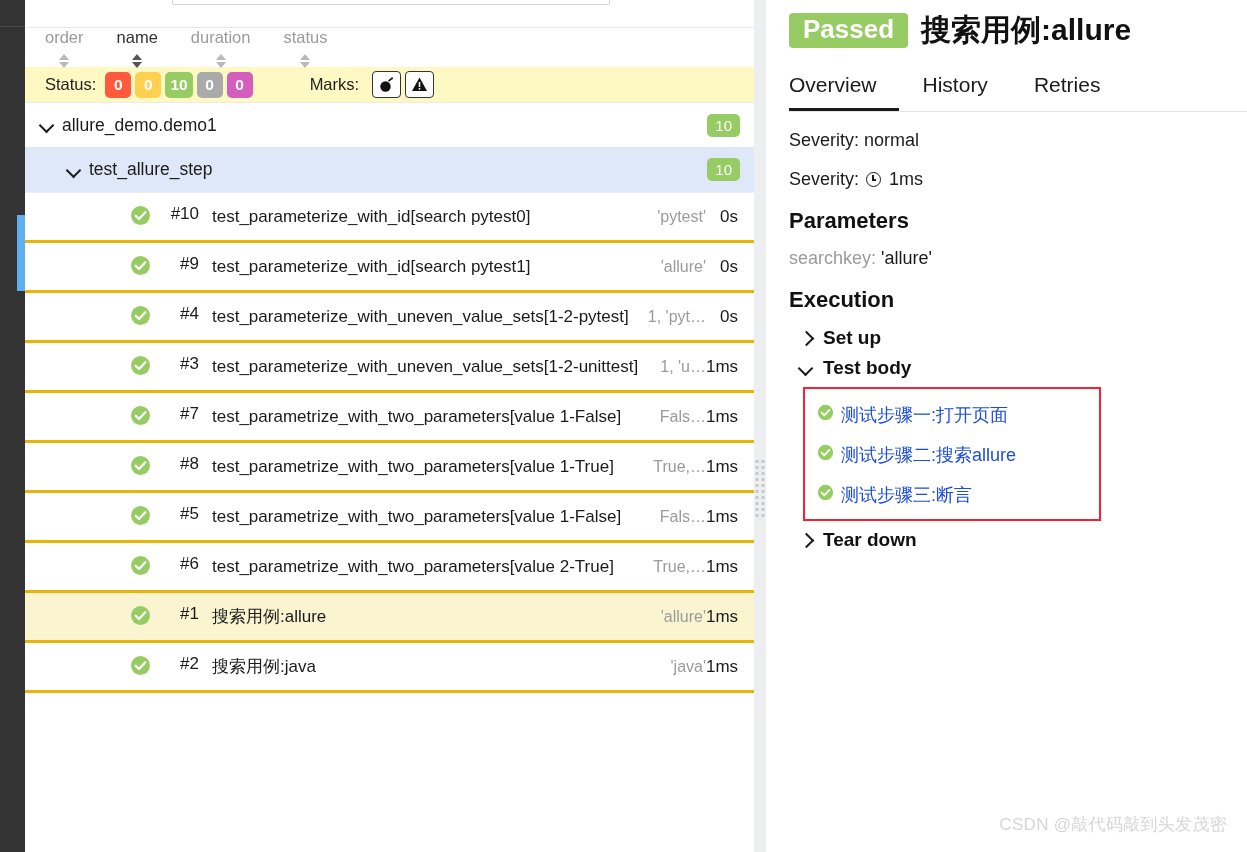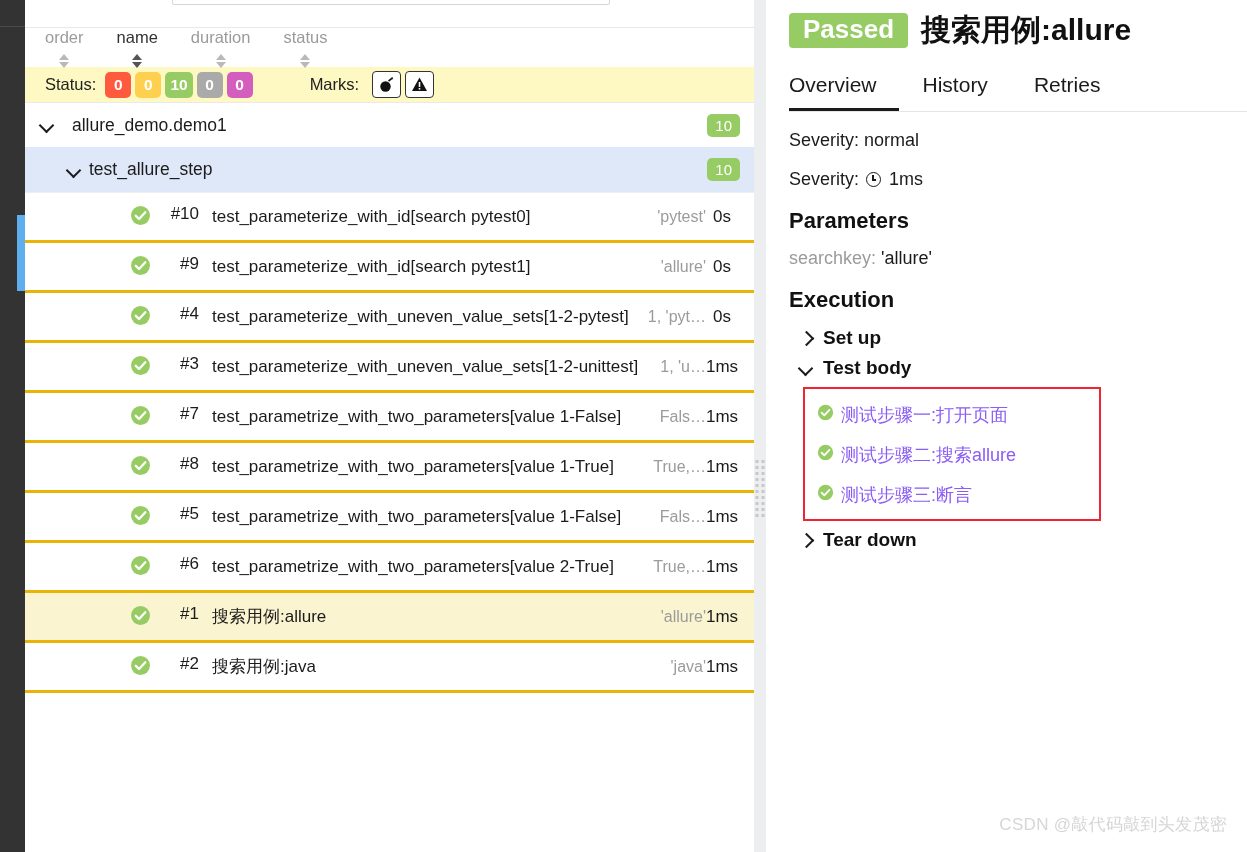--- a/index.html
+++ b/index.html
@@ -127,21 +127,21 @@
     flex: 1 1 auto; font-size: 17px; color: #1b1b1b;
     margin-left: 13px; line-height: 25px; word-break: break-word;
     padding-right: 6px;
   }
   .test-params {
     flex: 0 0 auto; font-size: 16px; color: #9b9b9b;
     max-width: 88px; overflow: hidden; text-overflow: ellipsis;
     white-space: nowrap; text-align: left; line-height: 25px;
   }
   .test-duration {
-    flex: 0 0 auto; width: 48px; text-align: center; font-size: 17px;
+    flex: 0 0 auto; width: 48px; text-align: right; font-size: 17px;
     color: #1b1b1b; line-height: 25px; padding-right: 16px;
   }
 
   
   .splitter {
     position: absolute; left: 754px; top: 0; width: 12px; height: 852px;
     background: #eceef0; cursor: col-resize;
   }
   .grip {
     position: absolute; left: 50%; top: 460px; transform: translateX(-50%);
@@ -194,21 +194,21 @@
     display: flex; align-items: center; gap: 10px;
     font-size: 19px; font-weight: bold; color: #111;
     margin: 8px 0 8px 10px; cursor: pointer;
   }
   .steps-box {
     border: 2px solid #f02434; margin: 6px 0 8px 14px;
     padding: 14px 10px 12px 12px; width: 298px;
   }
   .step {
     display: flex; align-items: center; gap: 7px;
-    font-size: 18px; color: #8b5cf6; margin-bottom: 16px; cursor: pointer;
+    font-size: 18px; color: #1d4ed8; margin-bottom: 16px; cursor: pointer;
   }
   .step:last-child { margin-bottom: 0; }
   .step svg { flex: 0 0 auto; }
 
   .watermark {
     position: absolute; right: 20px; bottom: 16px;
     font-size: 17px; color: #d6d6d6; letter-spacing: 0.3px;
     user-select: none; white-space: nowrap;
   }
 </style>
@@ -284,21 +284,21 @@
             <rect x="7.7" y="6" width="1.6" height="5" fill="#fff"></rect>
             <rect x="7.7" y="12" width="1.6" height="1.6" fill="#fff"></rect>
           </svg>
         </span>
       </span>
     </div>
 
     <div class="tree">
       <div class="tree-row-group" style="padding-left:15px;">
         <span class="chev"></span>
-        <span style="margin-left:18px;">allure_demo.demo1</span>
+        <span style="margin-left:8px;">allure_demo.demo1</span>
         <span class="badge-count">10</span>
       </div>
       <div class="tree-row-group sub" style="padding-left:42px;">
         <span class="chev"></span>
         <span style="margin-left:8px;">test_allure_step</span>
         <span class="badge-count">10</span>
       </div>
 
       <div class="rows" id="test-rows">
           <div class="test-row">

